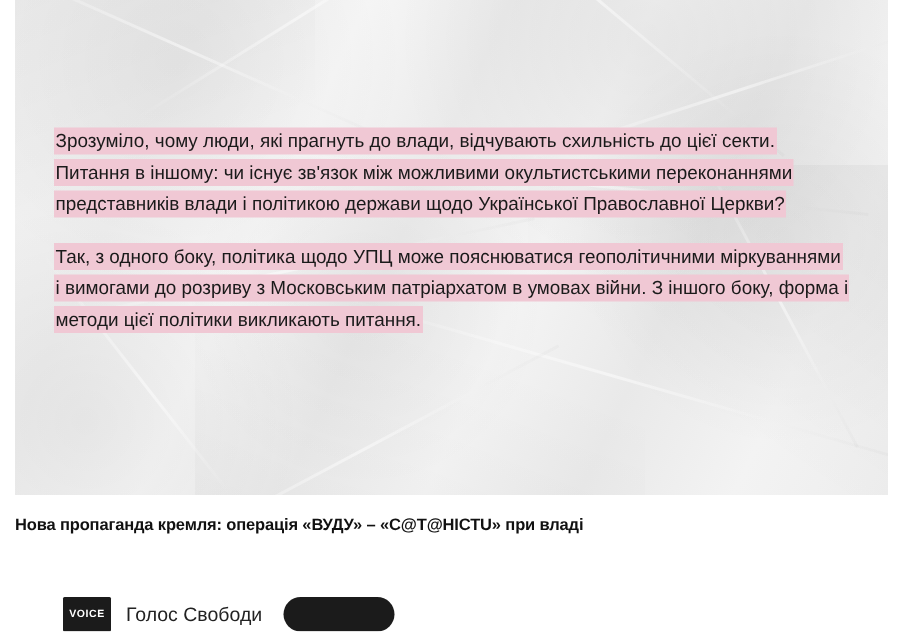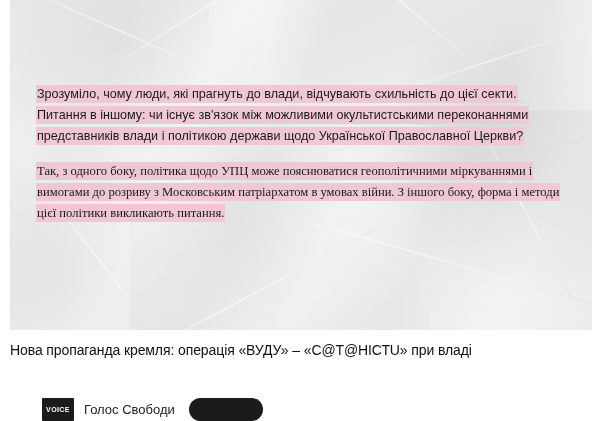--- a/index.html
+++ b/index.html
@@ -77,35 +77,35 @@
     left: 26px;
     top: 84px;
     width: 530px;
   }
   .para {
     margin: 0 0 14px 0;
     font-size: 12.6px;
     line-height: 21px;
     color: #1a1a1a;
   }
-  .para:last-child { margin-bottom: 0; font-family: Liberation Serif, serif; }
+  .para:last-child { margin-bottom: 0; }
   .hl {
     background: #f0c8d4;
     box-decoration-break: clone;
     -webkit-box-decoration-break: clone;
     padding: 2px 1px;
   }
 
   .headline {
     position: absolute;
     left: 10px;
     top: 340px;
     width: 568px;
-    font-size: 14px;
-    font-weight: normal;
+    font-size: 11px;
+    font-weight: bold;
     line-height: 21px;
     color: #111111;
     letter-spacing: -0.1px;
   }
 
   .source-row {
     position: absolute;
     left: 10px;
     top: 398px;
     width: 582px;

